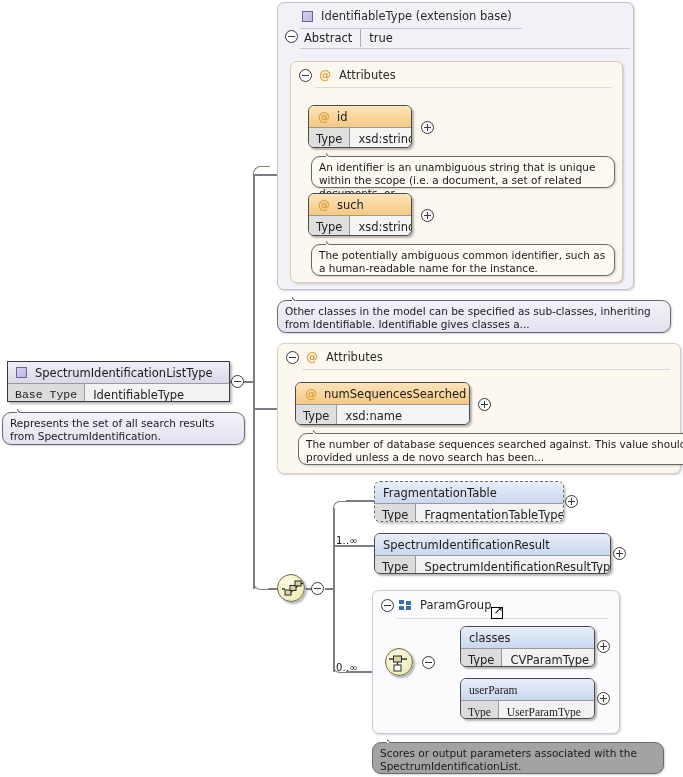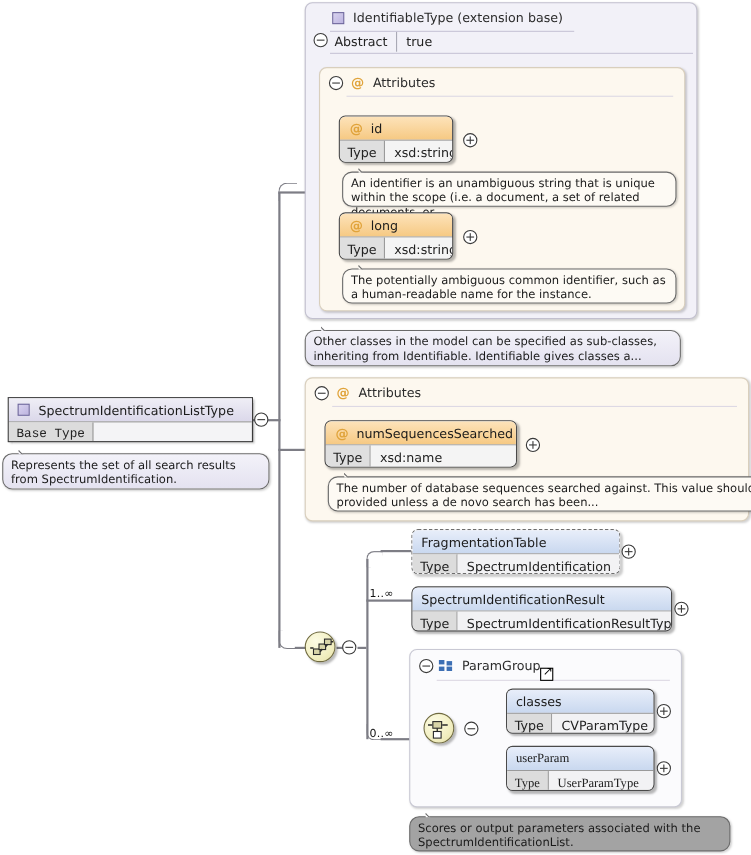--- a/index.html
+++ b/index.html
@@ -270,36 +270,36 @@
     </div>
     <div class="tgl plus" style="left:130px;top:59px;"></div>
     <div class="doc cream" style="left:20px;top:94px;width:304px;height:32px;">
       <span class="tip"></span>
       <span>An identifier is an unambiguous string that is unique within the scope (i.e. a document, a set of related documents, or...</span>
     </div>
 
     <div class="node attr" style="left:17px;top:131px;width:104px;height:43px;">
       <div class="nhead">
         <span class="at">@</span>
-        <span>long</span>
+        <span>such</span>
       </div>
       <div class="nrow">
         <span class="k">Type</span>
         <span class="v">xsd:string</span>
       </div>
     </div>
     <div class="tgl plus" style="left:130px;top:147px;"></div>
     <div class="doc cream" style="left:20px;top:182px;width:304px;height:32px;">
       <span class="tip"></span>
       <span>The potentially ambiguous common identifier, such as a human-readable name for the instance.</span>
     </div>
   </div>
 </div>
 
-<div class="doc lav" style="left:277px;top:300px;width:342px;height:33px;">
+<div class="doc lav" style="left:277px;top:300px;width:394px;height:33px;">
   <span class="tip"></span>
   <span>Other classes in the model can be specified as sub-classes, inheriting from Identifiable. Identifiable gives classes a...</span>
 </div>
 
 <div class="panel panel-cream" style="left:277px;top:343px;width:404px;height:131px;">
   <div class="tgl" style="left:8px;top:7px;"></div>
   <div class="panel-head" style="padding-left:28px;">
     <span class="at" style="margin-right:8px;">@</span>
     <span>Attributes</span>
     <span class="sep"></span>
@@ -323,20 +323,21 @@
   </div>
 </div>
 
 <div class="node ctype" style="left:7px;top:361px;width:223px;height:41px;">
   <div class="nhead">
     <span class="ct-icon"></span>
     <span>SpectrumIdentificationListType</span>
   </div>
   <div class="nrow">
     <span class="k">Base Type</span>
+    <span class="v">IdentifiableType</span>
   </div>
 </div>
 <div class="tgl" style="left:231px;top:375px;"></div>
 
 <div class="doc lav" style="left:2px;top:412px;width:243px;height:33px;">
   <span class="tip"></span>
   <span>Represents the set of all search results from SpectrumIdentification.</span>
 </div>
 
 <div class="comp" style="left:277px;top:574px;">
@@ -351,21 +352,21 @@
   </svg>
 </div>
 <div class="tgl" style="left:311px;top:582px;"></div>
 
 <div class="node elem dashed" style="left:374px;top:481px;width:190px;height:41px;">
   <div class="nhead">
     <span>FragmentationTable</span>
   </div>
   <div class="nrow">
     <span class="k">Type</span>
-    <span class="v">SpectrumIdentification</span>
+    <span class="v">FragmentationTableType</span>
   </div>
 </div>
 <div class="tgl plus" style="left:565px;top:495px;"></div>
 
 <div class="card" style="left:336px;top:535px;">1..∞</div>
 <div class="node elem" style="left:374px;top:533px;width:237px;height:41px;">
   <div class="nhead">
     <span>SpectrumIdentificationResult</span>
   </div>
   <div class="nrow">

